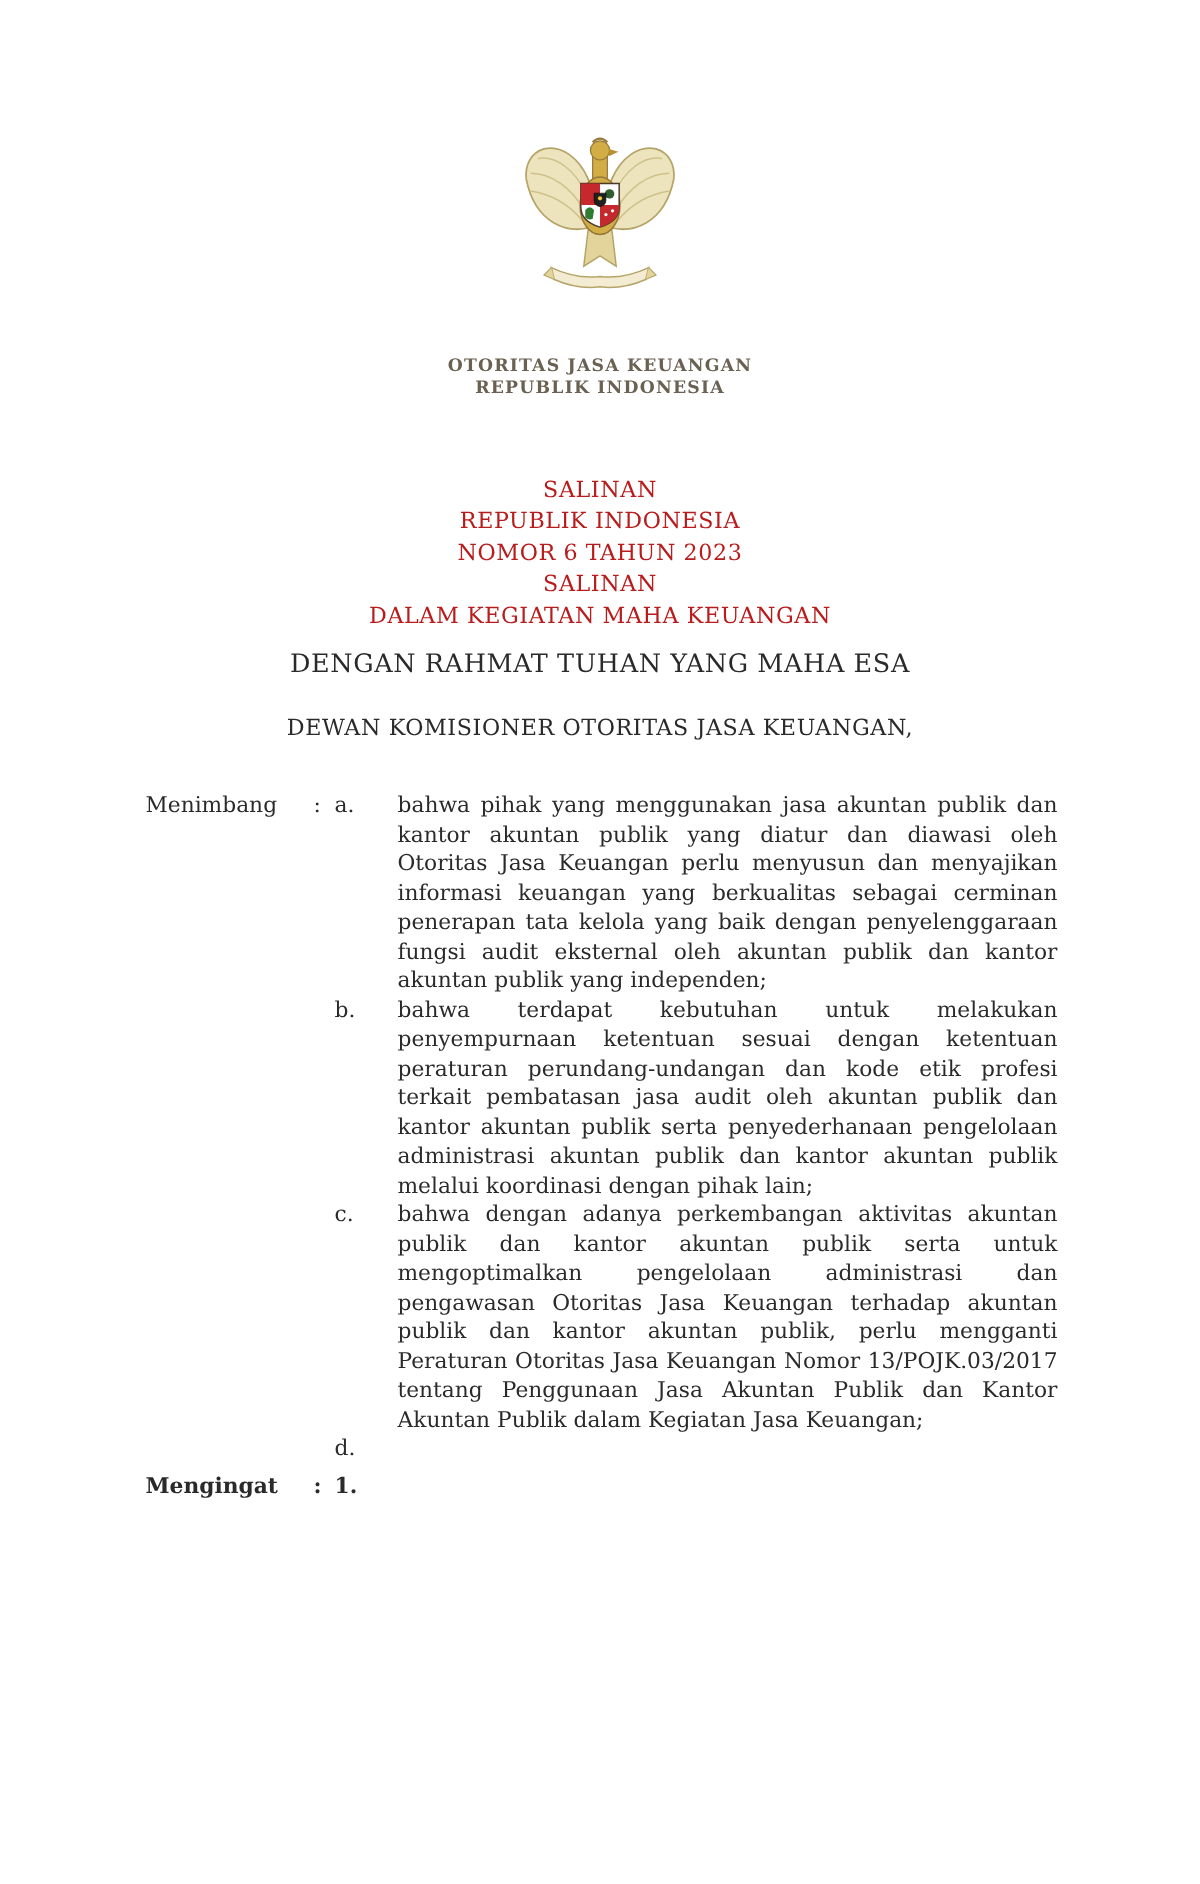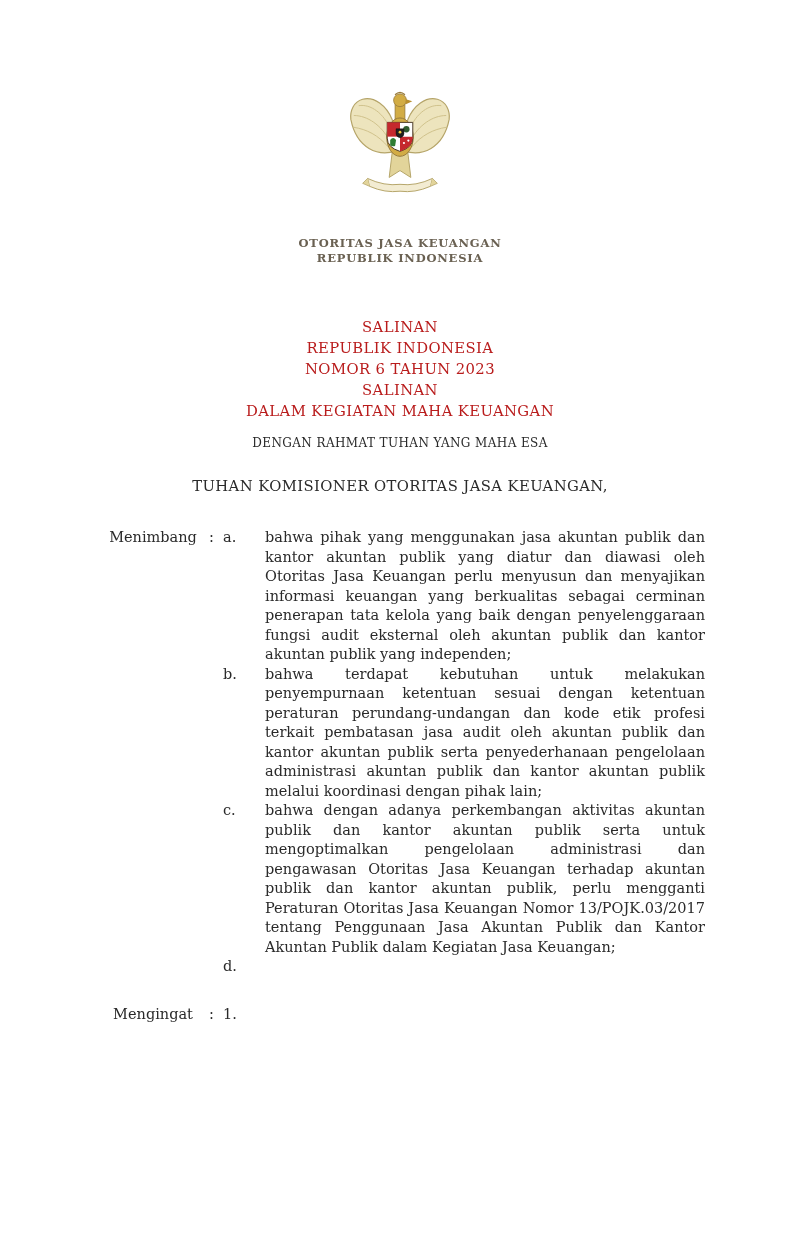--- a/index.html
+++ b/index.html
@@ -40,44 +40,44 @@
     text-align: center;
     font-size: 14.8px;
     line-height: 21px;
     letter-spacing: 0.4px;
     color: #b91c1c;
   }
 
   .invocation {
     margin-top: 12px;
     text-align: center;
-    font-size: 12px;
+    font-size: 17px;
     line-height: 21px;
     letter-spacing: 0.4px;
   }
   .authority {
     margin-top: 21px;
     text-align: center;
     font-size: 14.8px;
     line-height: 21px;
     letter-spacing: 0.4px;
   }
 
   
   .recital {
     margin: 0 95px 0 97px; 
     display: grid;
     grid-template-columns: 112px 14px 42px 1fr;
     font-size: 14.5px;
     line-height: 19.5px;
   }
   .recital.considerations { margin-top: 32px; }
-  .recital.legal-basis    { margin-top: 28px; }
+  .recital.legal-basis    { margin-top: 4px; font-weight: bold; }
 
-  .rec-label  { grid-column: 1; text-align: center; }
+  .rec-label  { grid-column: 1; }
   .rec-colon  { grid-column: 2; }
   .rec-marker { grid-column: 3; }
   .rec-text   {
     grid-column: 4;
     text-align: justify;
     text-justify: inter-word;
   }
 </style>
 </head>
 <body>
@@ -134,21 +134,21 @@
 
   <div class="title-block">
     <div>SALINAN</div>
     <div>REPUBLIK INDONESIA</div>
     <div>NOMOR 6 TAHUN 2023</div>
     <div>SALINAN</div>
     <div>DALAM KEGIATAN MAHA KEUANGAN</div>
   </div>
 
   <div class="invocation">DENGAN RAHMAT TUHAN YANG MAHA ESA</div>
-  <div class="authority">TUHAN KOMISIONER OTORITAS JASA KEUANGAN,</div>
+  <div class="authority">DEWAN KOMISIONER OTORITAS JASA KEUANGAN,</div>
 
   <div class="recital considerations">
     <div class="rec-label">Menimbang</div>
     <div class="rec-colon">:</div>
     <div class="rec-marker">a.</div>
     <div class="rec-text">bahwa pihak yang menggunakan jasa akuntan publik dan kantor akuntan publik yang diatur dan diawasi oleh Otoritas Jasa Keuangan perlu menyusun dan menyajikan informasi keuangan yang berkualitas sebagai cerminan penerapan tata kelola yang baik dengan penyelenggaraan fungsi audit eksternal oleh akuntan publik dan kantor akuntan publik yang independen;</div>
 
     <div class="rec-label"></div>
     <div class="rec-colon"></div>
     <div class="rec-marker">b.</div>

